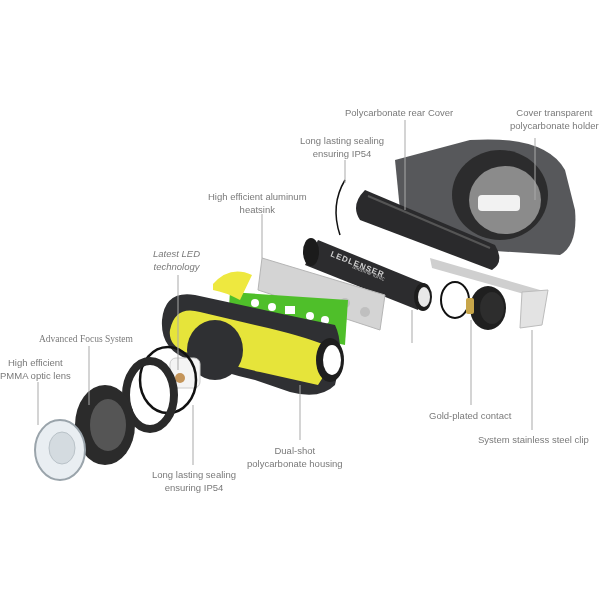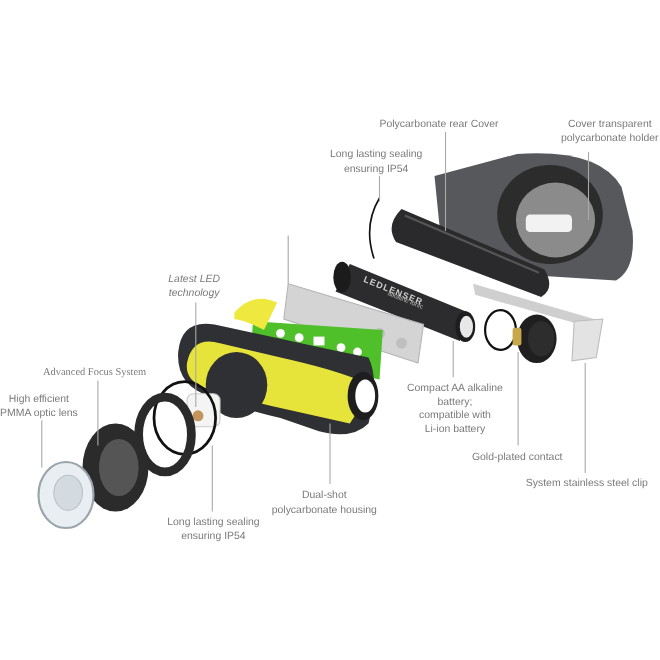--- a/index.html
+++ b/index.html
@@ -115,36 +115,34 @@
     <span>Polycarbonate rear Cover</span>
   </div>
   <div class="label" style="left:510px;top:107px;">
     <span>Cover transparent</span>
     <span>polycarbonate holder</span>
   </div>
   <div class="label" style="left:300px;top:135px;">
     <span>Long lasting sealing</span>
     <span>ensuring IP54</span>
   </div>
+  <div class="label" style="left:208px;top:191px;">
+    <span>High efficient aluminum</span>
+    <span>heatsink</span>
+  </div>
   <div class="label" style="left:153px;top:248px;font-style:italic;">
     <span>Latest LED</span>
     <span>technology</span>
   </div>
   <div class="label" style="left:39px;top:333px;font-family:Liberation Serif, serif;">
     <span>Advanced Focus System</span>
   </div>
   <div class="label" style="left:0px;top:357px;">
     <span>High efficient</span>
     <span>PMMA optic lens</span>
-  </div>
-  <div class="label" style="left:370px;top:347px;">
-    <span>Compact AA alkaline</span>
-    <span>battery;</span>
-    <span>compatible with</span>
-    <span>Li-ion battery</span>
   </div>
   <div class="label" style="left:429px;top:410px;text-align:right;">
     <span>Gold-plated contact</span>
   </div>
   <div class="label" style="left:478px;top:434px;">
     <span>System stainless steel clip</span>
   </div>
   <div class="label" style="left:247px;top:445px;">
     <span>Dual-shot</span>
     <span>polycarbonate housing</span>

